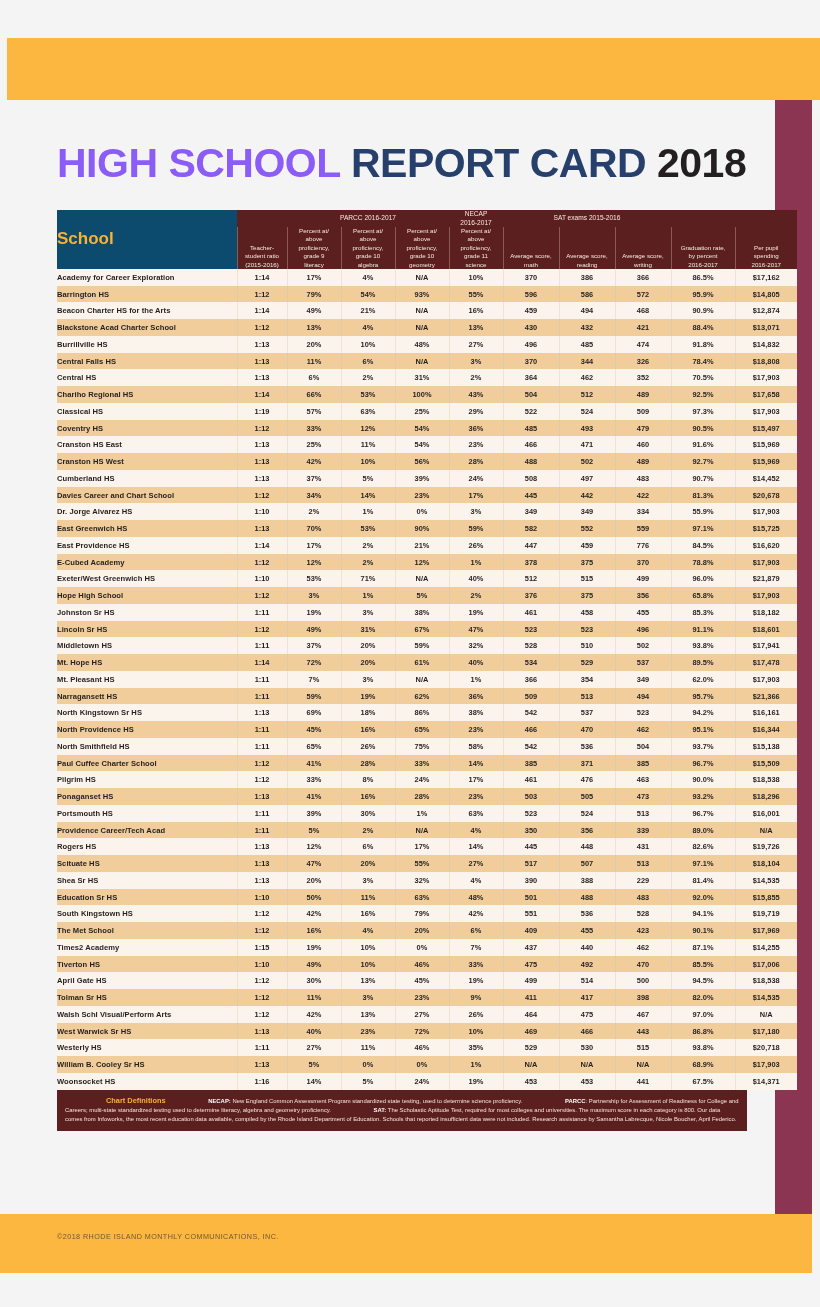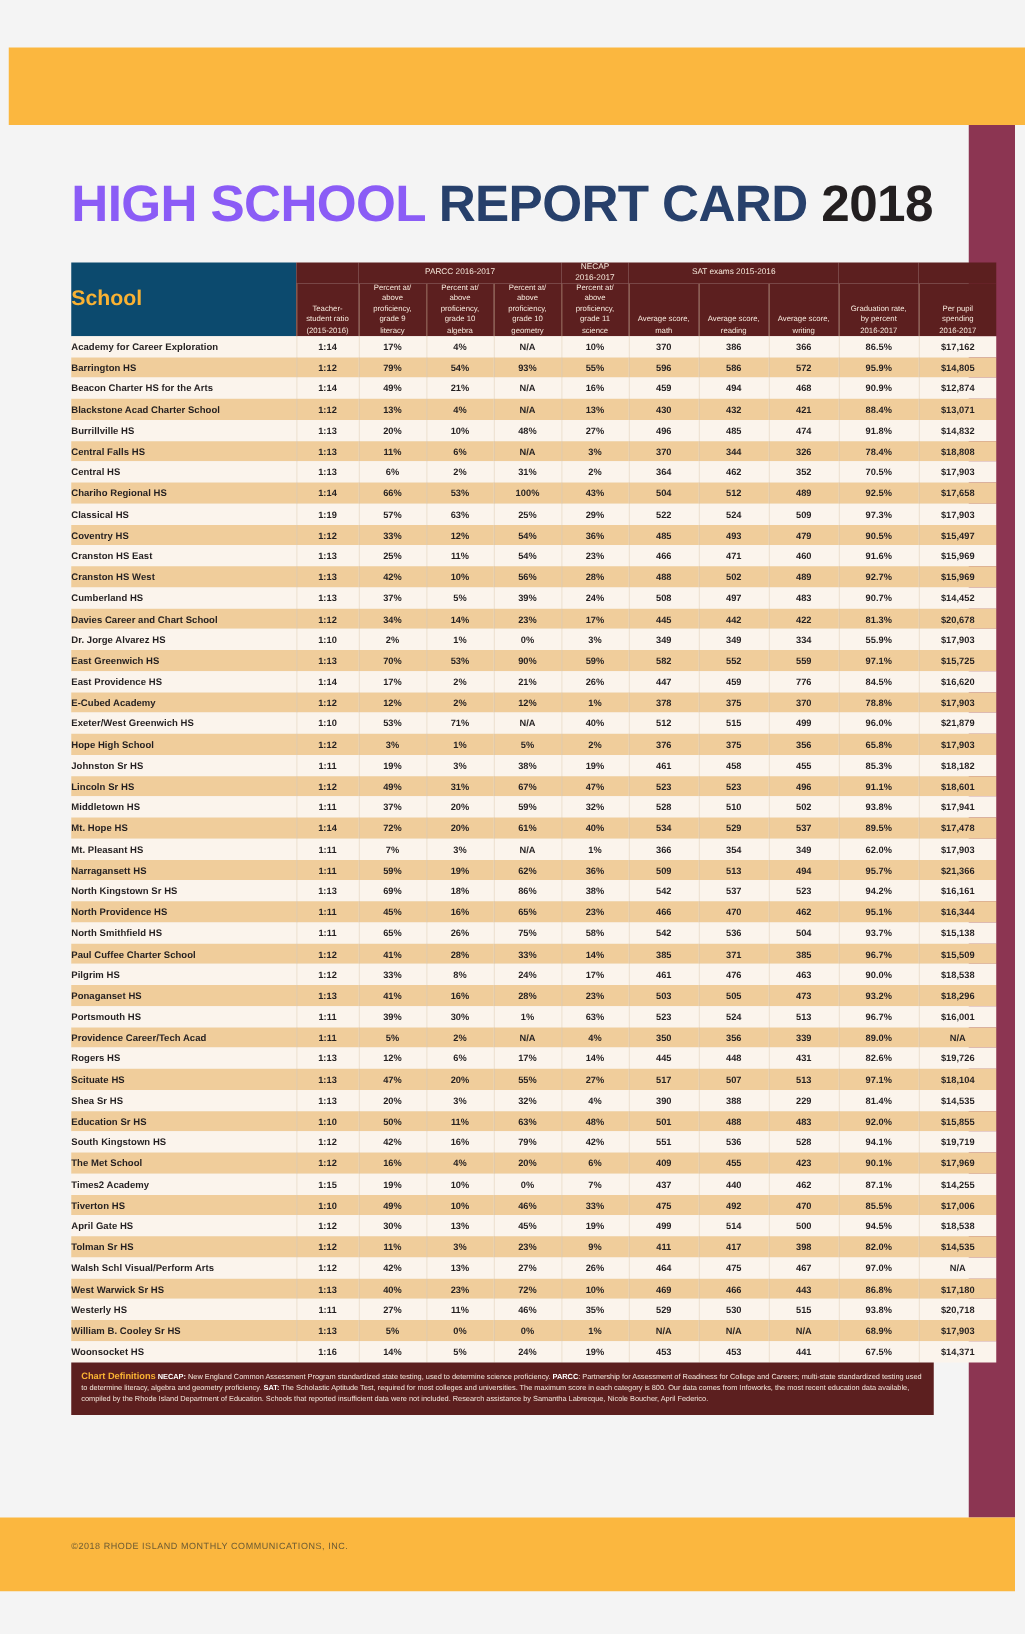--- a/index.html
+++ b/index.html
@@ -44,21 +44,21 @@
   tr.r-even td{background:#f0cd9b;}
   td.cell{font-size:7.4px;color:#231f20;text-align:center;height:16.75px;
           border-left:1px solid #e2c9a8;font-weight:bold;letter-spacing:0.05px;}
   tr.r-odd td.cell{border-left-color:#efe3d4;}
   td.name{font-size:7.6px;color:#231f20;text-align:left;padding-left:7px;
           font-weight:bold;letter-spacing:0.05px;border-left:none;}
 
   .defs{background:#5c1f1f;color:#f3e6da;font-size:5.9px;line-height:1.55;
         padding:5px 8px 7px 8px;width:690px;box-sizing:border-box;}
   .defs b.lead{color:#f9b233;font-size:7.4px;}
-  .defs b{color:#ffffff;}
+  .defs b{color:#ffffff;margin-left:41px;}
 
   .copyright{position:absolute;left:57px;top:1232px;font-size:7.2px;
              color:#6b5a33;letter-spacing:0.45px;}
 </style>
 </head>
 <body>
 
 <div class="page">
 
   <div class="band-top"></div>

